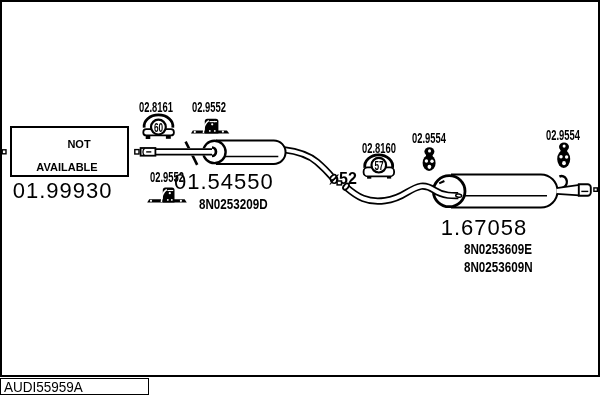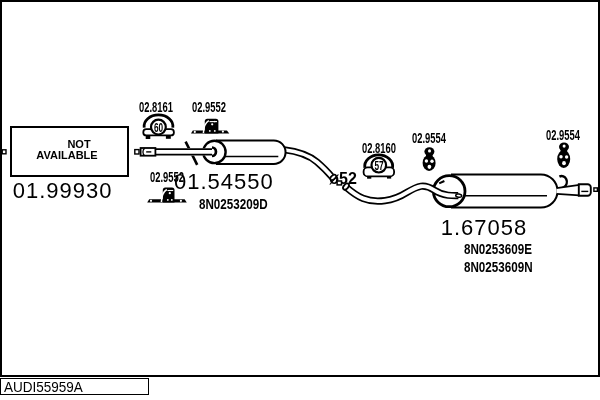--- a/index.html
+++ b/index.html
@@ -8,21 +8,21 @@
 .big{font-size:22px;letter-spacing:1px}
 </style></head>
 <body>
 <div style="position:absolute;left:0;top:0;width:596px;height:373px;border:2px solid #000"></div>
 <div style="position:absolute;left:0;top:378px;width:147px;height:15.3px;border:1.5px solid #000"></div>
 <div class="t" style="left:3.5px;top:379.6px;font-size:14.7px;transform:scaleX(0.92)">AUDI55959A</div>
 
 <div style="position:absolute;left:10px;top:126px;width:115px;height:46.5px;border:2px solid #000"></div>
 <div class="t" style="left:10px;top:126px;width:119px;text-align:center;font-weight:bold;font-size:11px">
     <span style="position:absolute;left:0;top:12.6px;width:138px">NOT</span>
-    <span style="position:absolute;left:0;top:24px;width:114px">AVAILABLE</span>
+    <span style="position:absolute;left:0;top:36px;width:114px">AVAILABLE</span>
   </div>
 
 <div class="t big" style="left:12.7px;top:180.2px">01.99930</div>
 <div class="t big" style="left:174px;top:171.2px">01.54550</div>
 <div class="t big" style="left:440.7px;top:217px">1.67058</div>
 
 <div class="t pn" style="left:199.1px;top:196.7px">8N0253209D</div>
 <div class="t pn" style="left:464.4px;top:242.1px">8N0253609E</div>
 <div class="t pn" style="left:464.2px;top:260px">8N0253609N</div>
 

